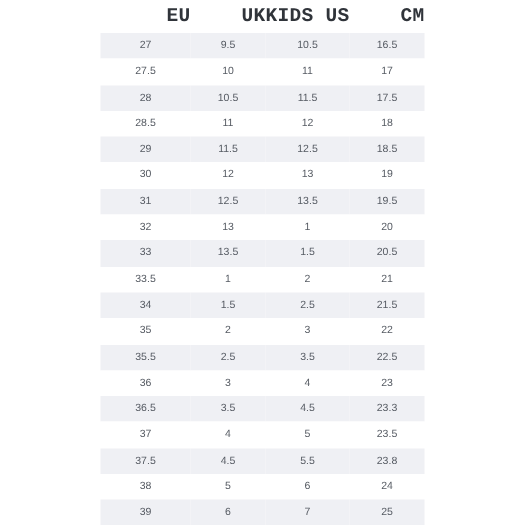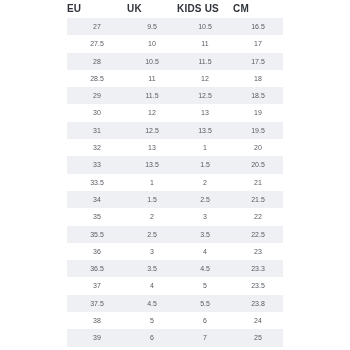--- a/index.html
+++ b/index.html
@@ -26,28 +26,29 @@
     margin-left: 67px;
     border-collapse: collapse;
     table-layout: fixed;
   }
   table.size-table col.c-eu   { width: 60px; }
   table.size-table col.c-uk   { width: 50px; }
   table.size-table col.c-kids { width: 56px; }
   table.size-table col.c-cm   { width: 50px; }
 
   thead th {
-    font-size: 10px;
+    font-size: 13px;
     font-weight: bold;
     color: #30343a;
-    text-align: left;
+    text-align: right;
     padding: 3px 0 4px 0;
     letter-spacing: 0.2px;
     background: #ffffff;
     white-space: nowrap;
+    font-family: Liberation Mono, monospace;
   }
   tbody td {
     font-size: 7px;
     font-weight: normal;
     color: #565b63;
     text-align: center;
     padding: 0;
     height: 17.3px;
     line-height: 17.3px;
     white-space: nowrap;

